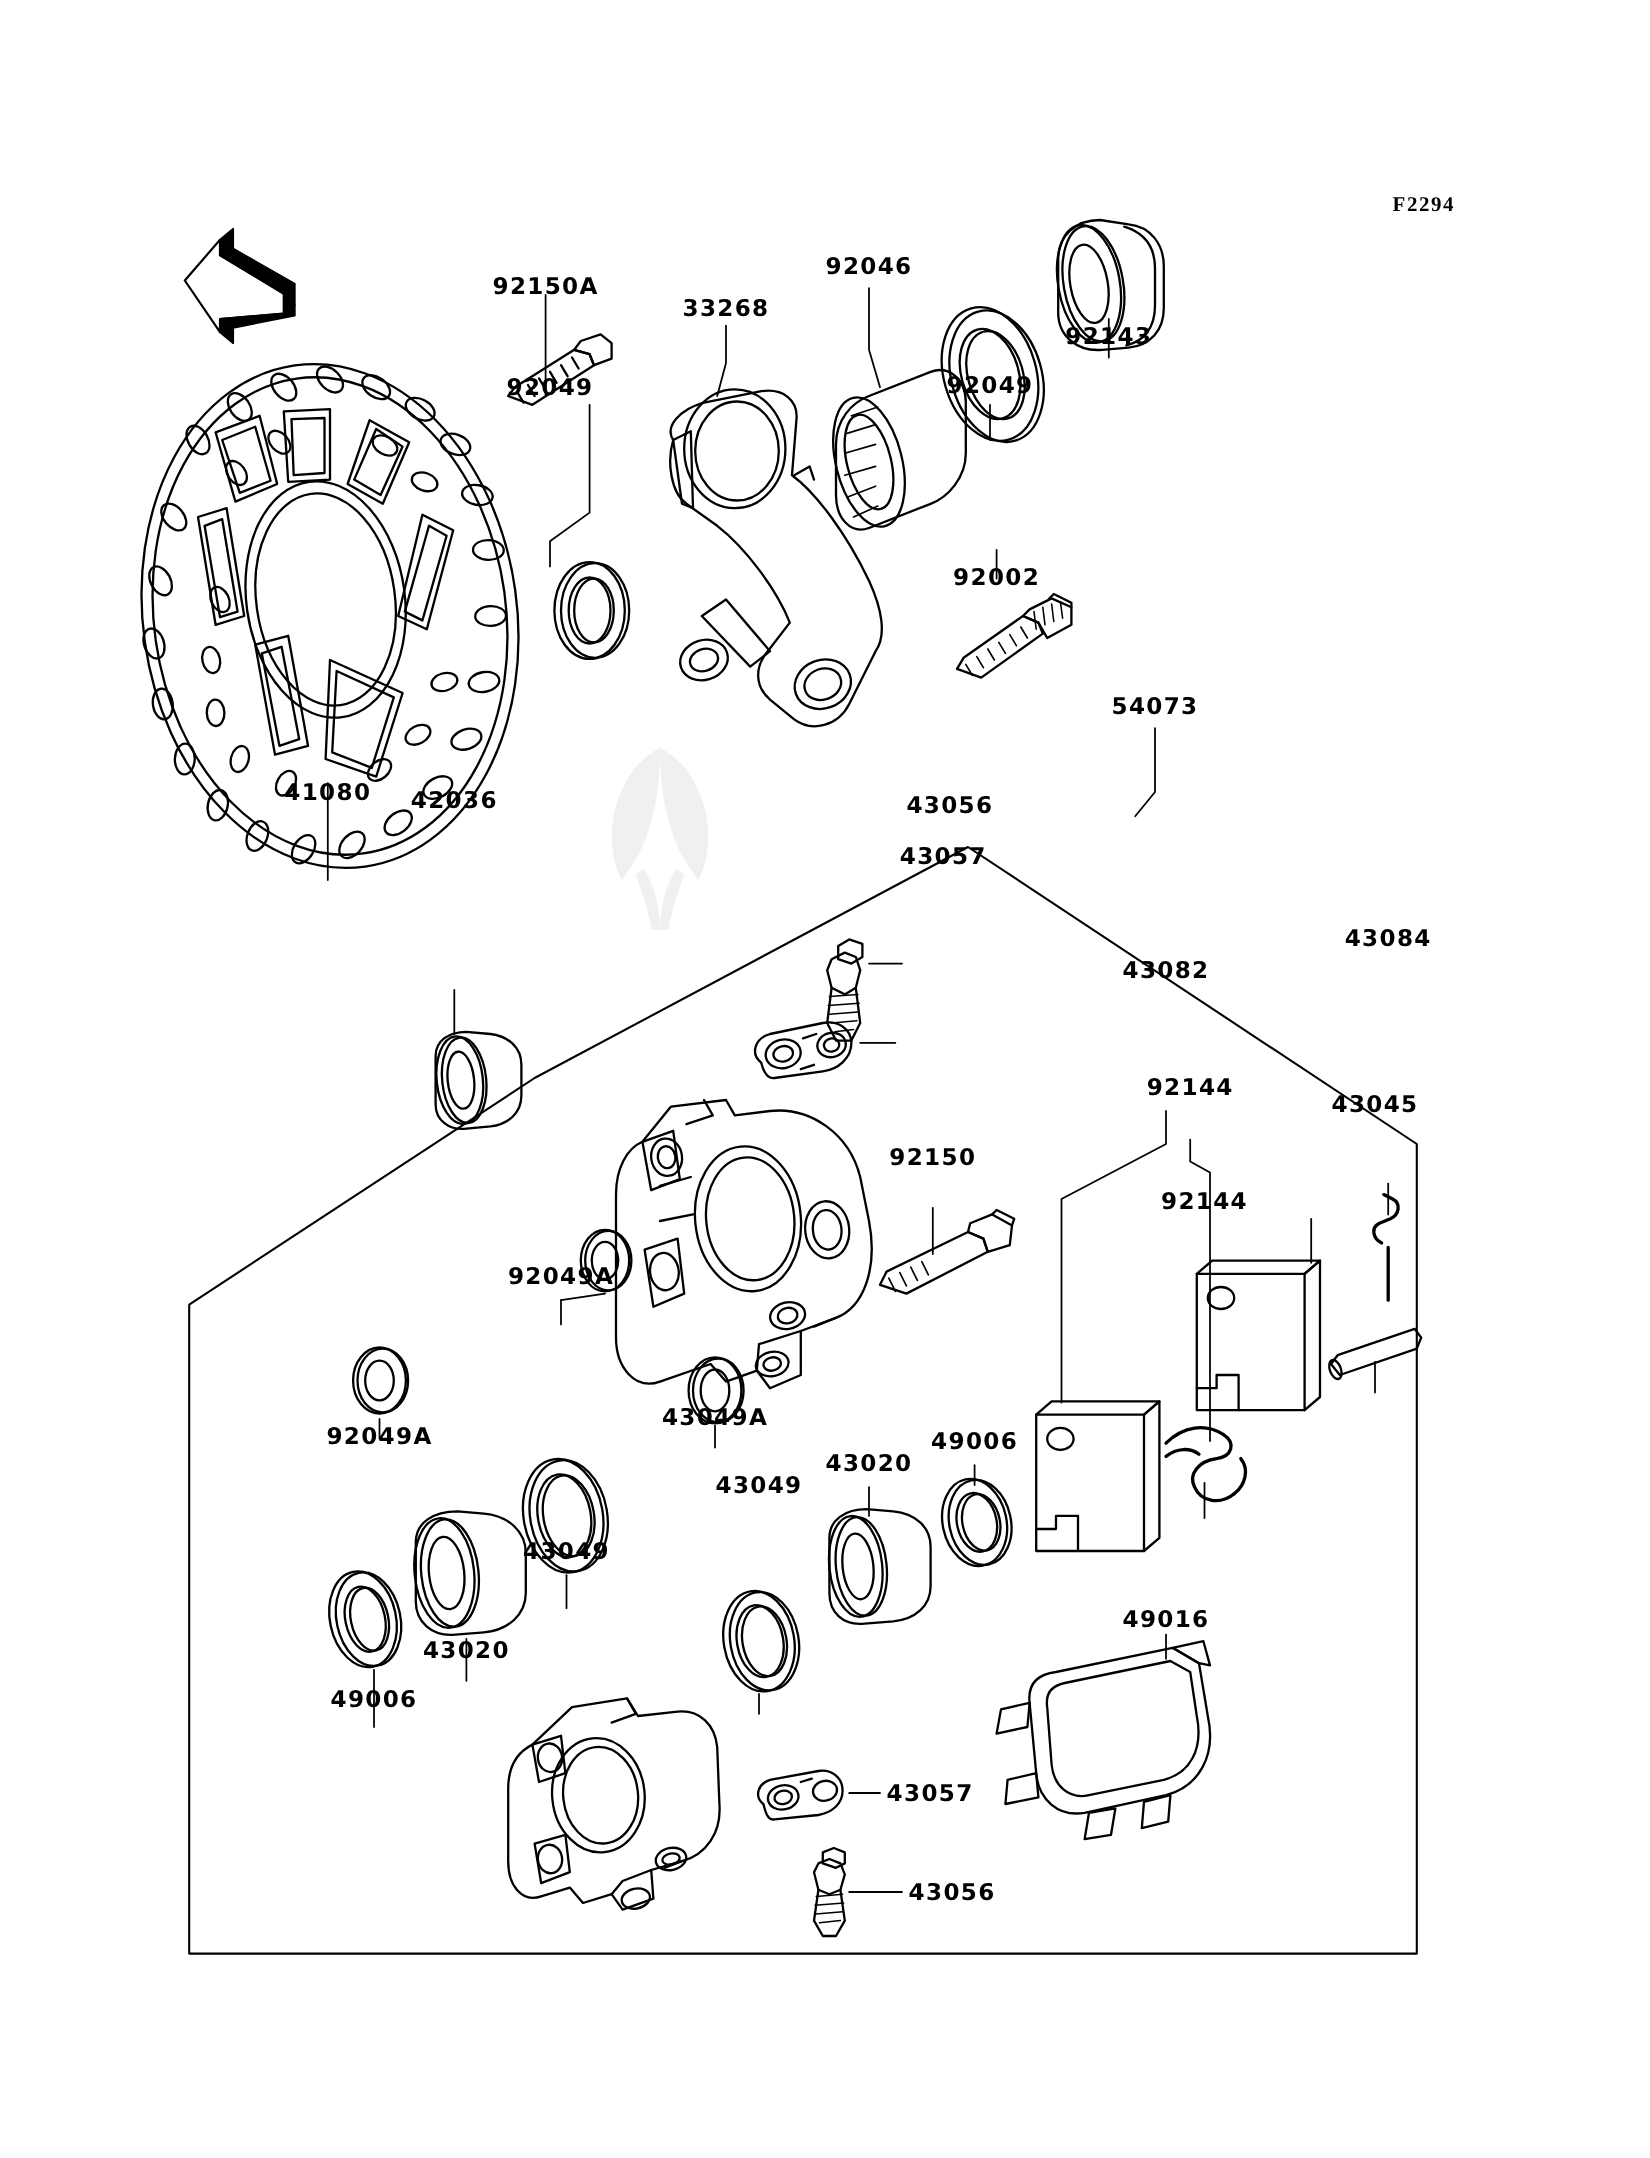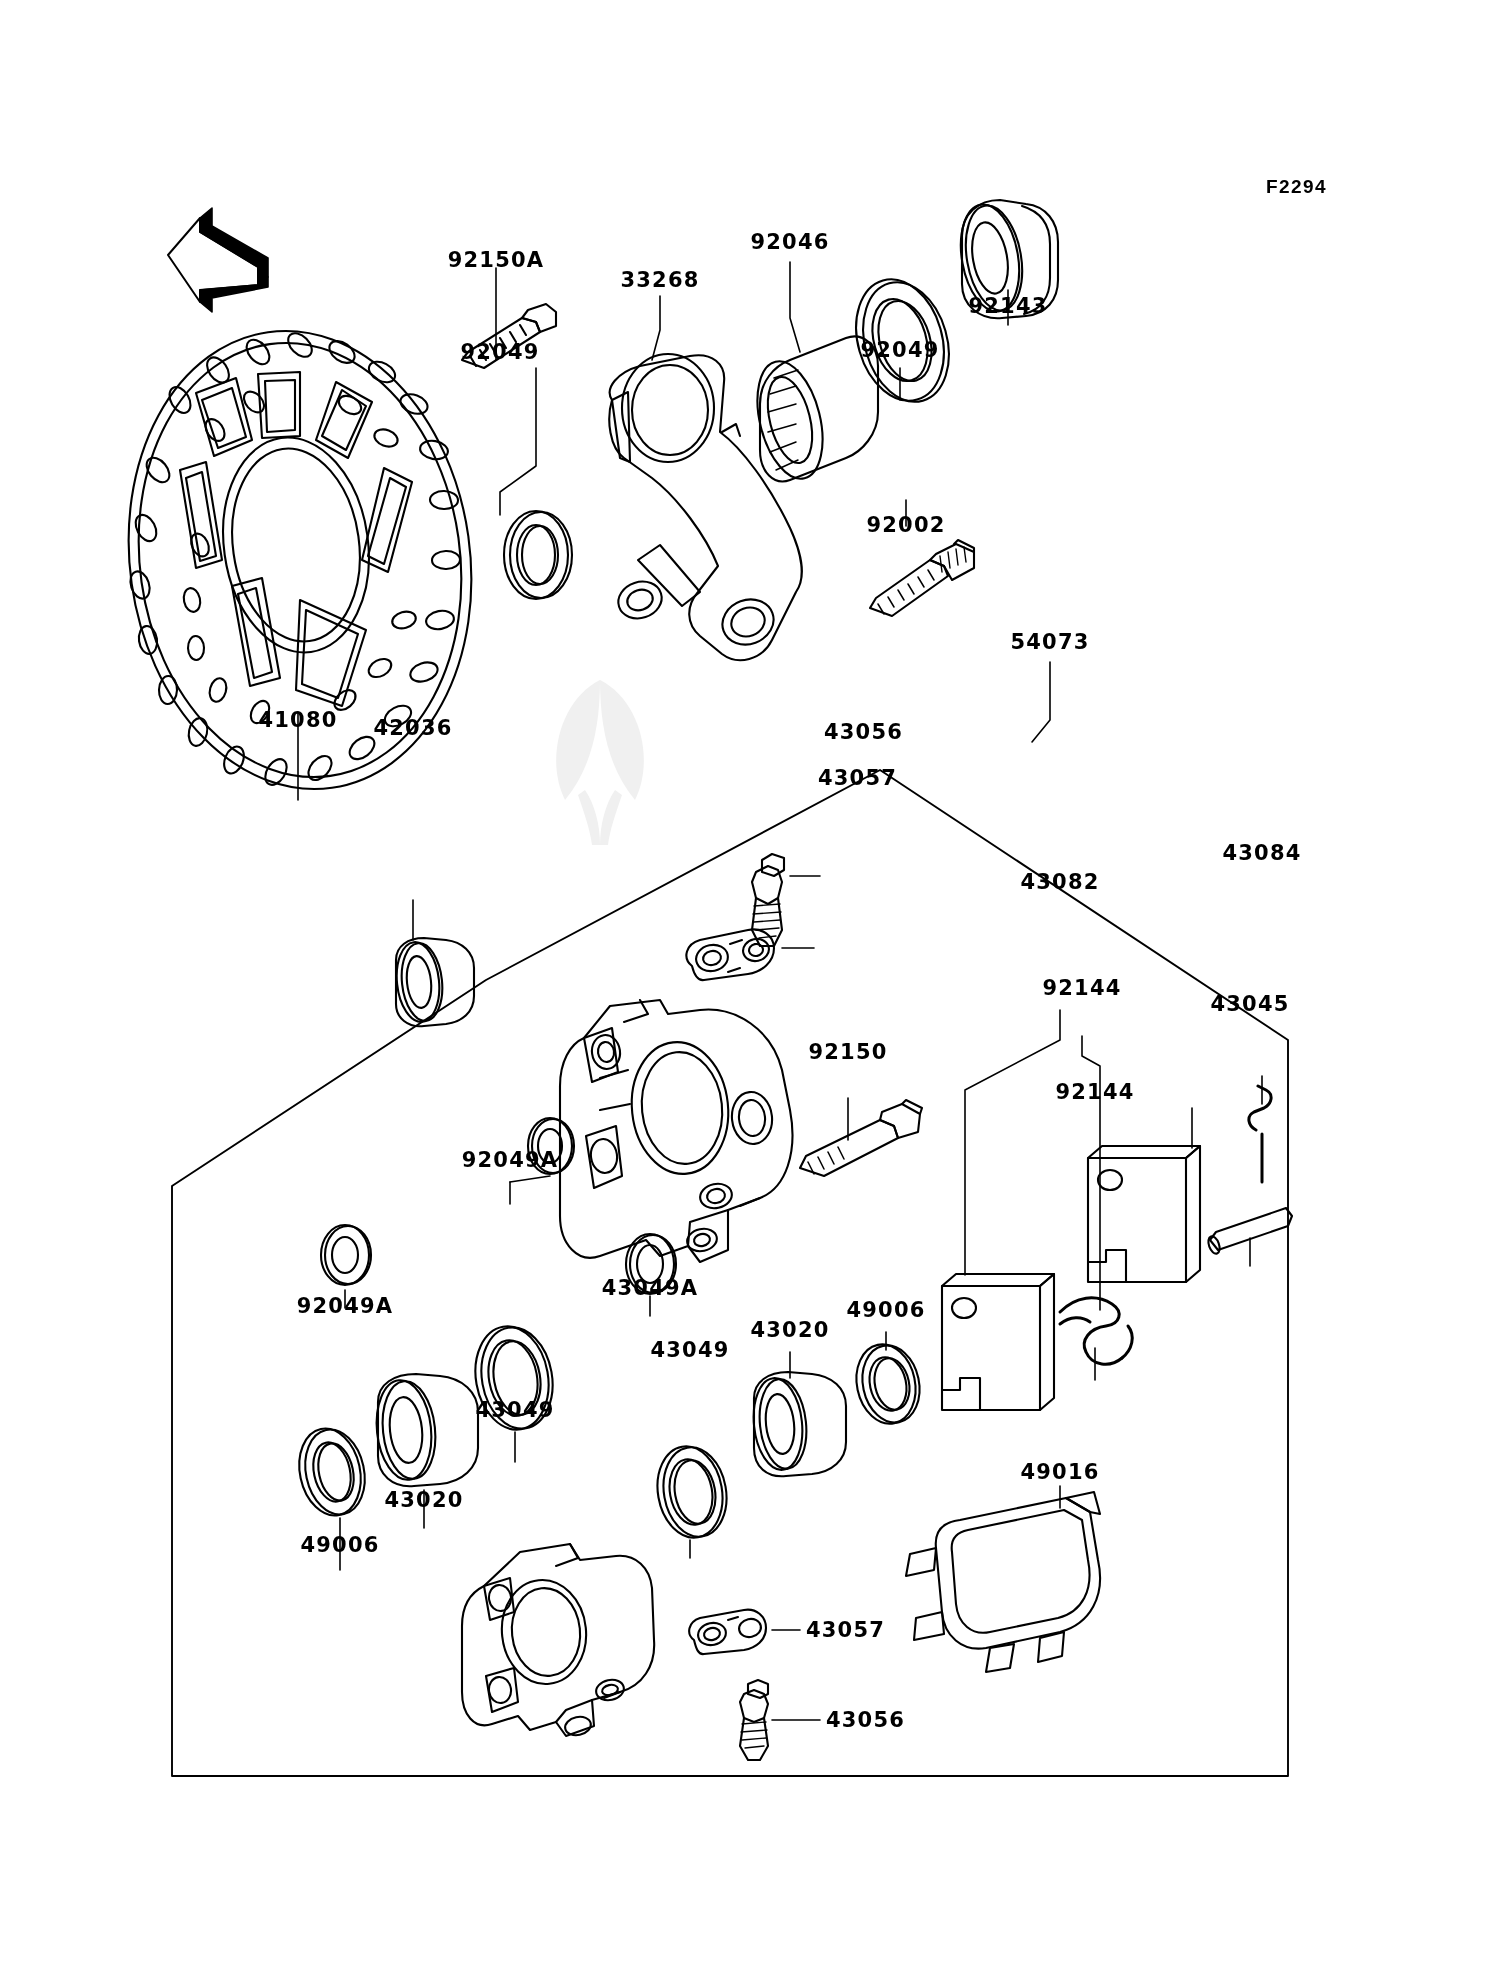--- a/index.html
+++ b/index.html
@@ -21,21 +21,21 @@
     letter-spacing:1.2px;
     color:#000;
     white-space:nowrap;
     line-height:1;
     user-select:none;
   }
   .lbl.c{transform:translateX(-50%);}
 
   .diagcode{
     position:absolute;
-    font-family:Liberation Sans, sans-serif;
+    font-family:Liberation Serif, serif;
     font-weight:bold;
     font-size:19px;
     letter-spacing:1.4px;
   }
 
   .footer{
     position:absolute;
     left:0;right:0;
     text-align:center;
     font-family:"DejaVu Sans", sans-serif;

